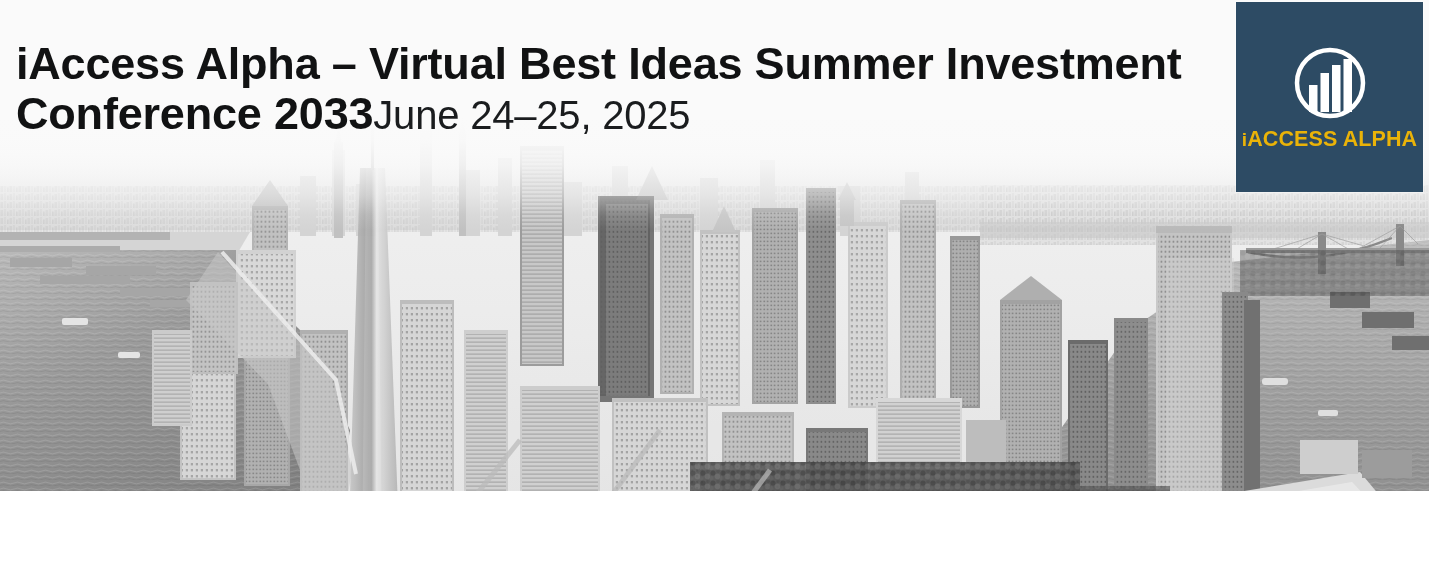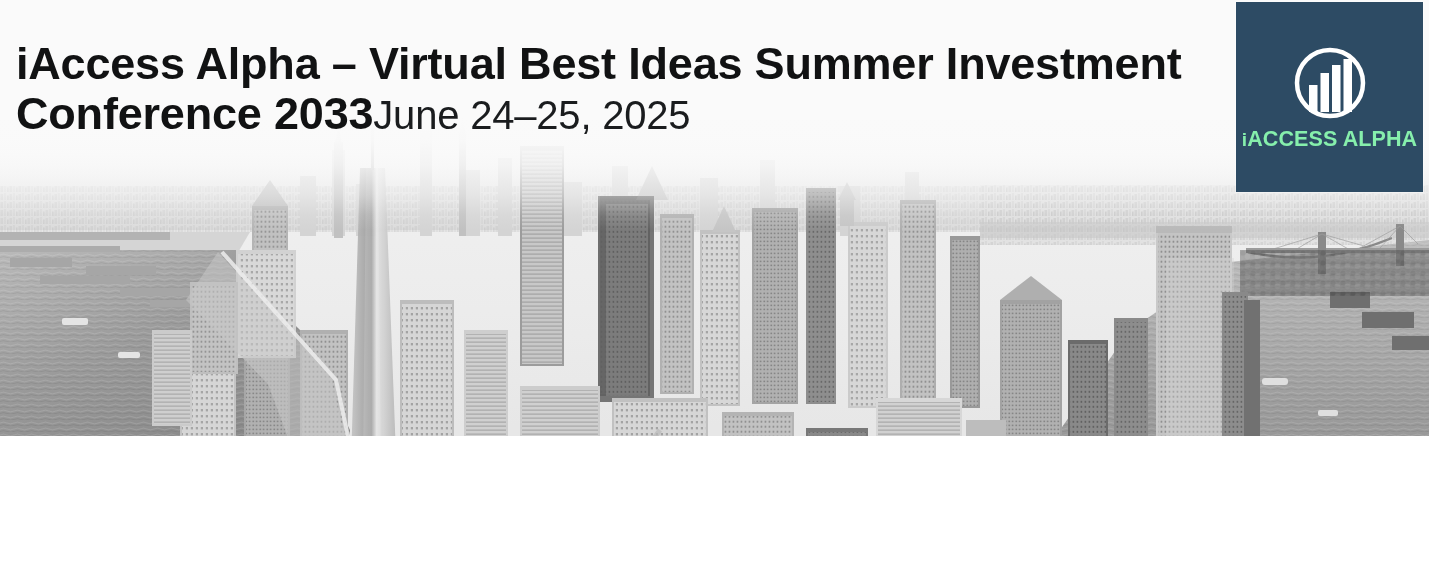--- a/index.html
+++ b/index.html
@@ -1,20 +1,20 @@
 <!DOCTYPE html>
 <html><head>
 <meta charset="utf-8">
 <style>
   html,body{margin:0;padding:0;background:#fff;}
   body{font-family:"Liberation Sans",sans-serif;}
 
   .banner{
     position:relative;
-    width:1429px;height:436px;
+    width:1429px;height:491px;
     overflow:hidden;
     background:#f7f7f7;
   }
 
   
   .photo{
     position:absolute;left:0;top:0;width:1429px;height:565px;
   }
   .photo svg{display:block;width:1429px;height:565px;}
 
@@ -60,21 +60,21 @@
     left:1236px;top:2px;
     width:187px;height:190px;
     background:#2d4b64;
     display:flex;flex-direction:column;
     align-items:center;justify-content:center;
     z-index:6;
     box-shadow:0 0 0 1px rgba(255,255,255,.35);
   }
   .logo-mark{width:80px;height:80px;margin-bottom:4px;}
   .logo-word{
-    color:#86efac;
+    color:#eab308;
     font-size:21.5px;
     font-weight:700;
     letter-spacing:0.005em;
     white-space:nowrap;
     font-family:"Liberation Sans",sans-serif;
     text-align:right;
   }
   .logo-word .lead{font-size:19px;}
 </style>
 </head>

